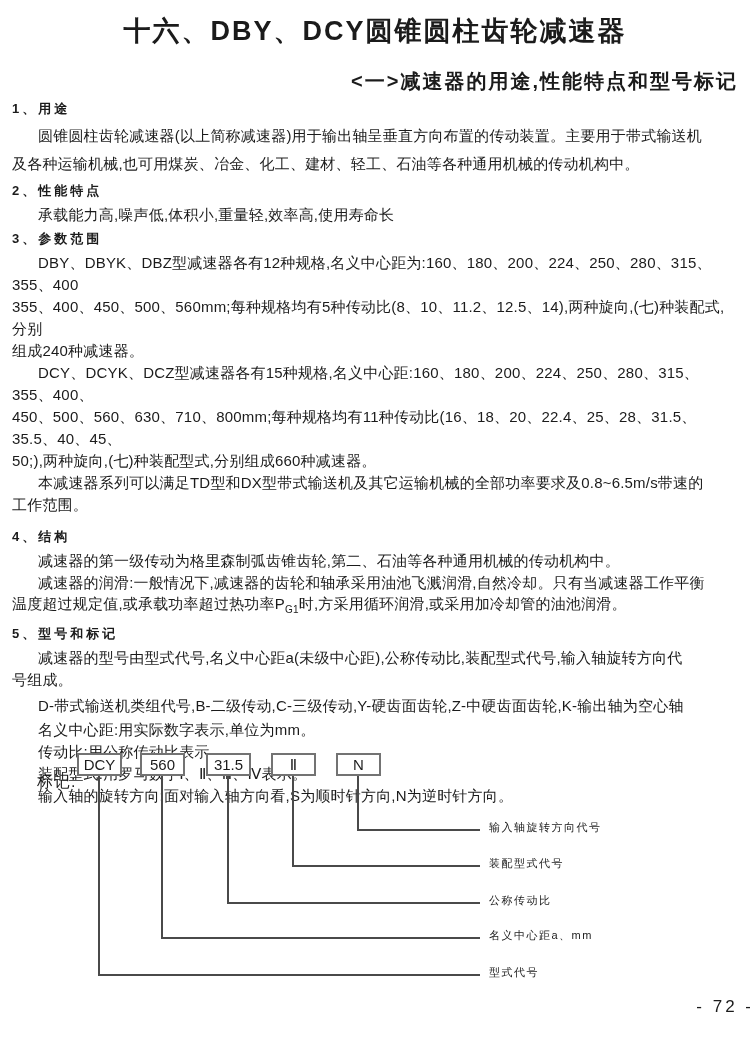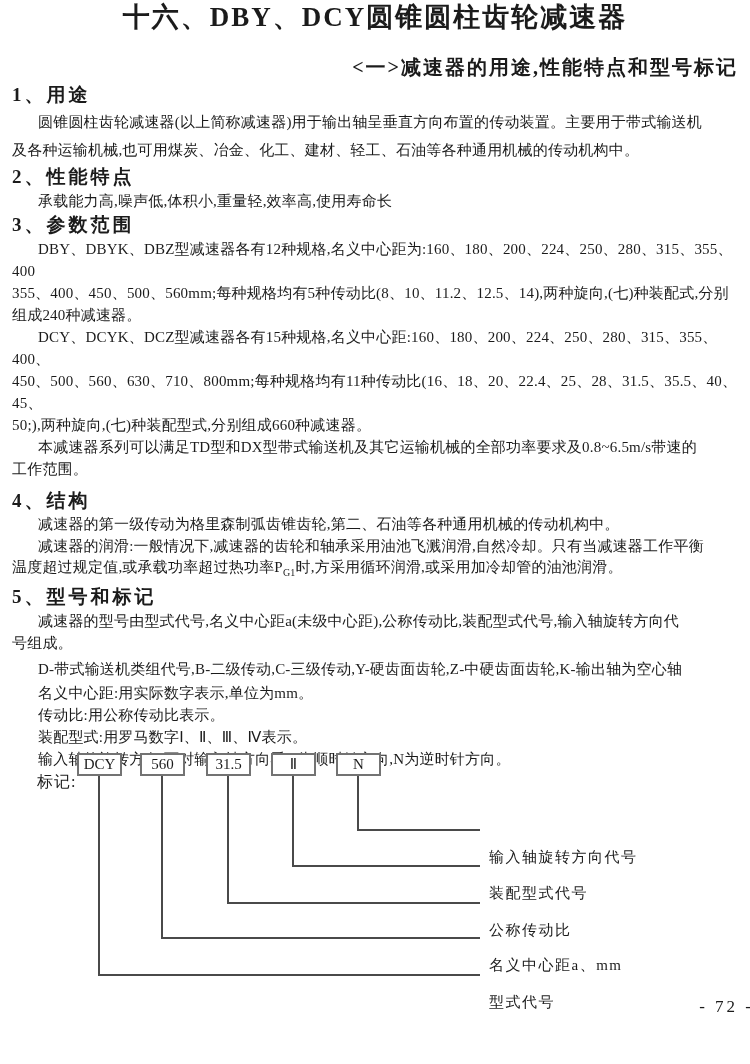--- a/index.html
+++ b/index.html
@@ -1,38 +1,39 @@
 <!DOCTYPE html>
 <html><head>
 <meta charset="utf-8">
 <style>
   html,body { margin:0; padding:0; background:#ffffff; }
   .page {
     position:relative;
     width:750px; height:1064px;
     background:#ffffff;
     color:#1b1b1b;
-    font-family:Liberation Serif, serif;
+    font-family:Liberation Sans, sans-serif;
     box-sizing:border-box;
+    padding-top:14px;
     overflow:hidden;
   }
   .title {
     text-align:center;
     font-size:27px; font-weight:700;
     letter-spacing:2px;
     line-height:34px;
   }
   .intro {
     font-size:20px; font-weight:600; letter-spacing:2px;
     line-height:26px; margin-top:20px; margin-bottom:2px;
     padding:0 12px;
     text-align:right;
   }
   .h {
-    font-size:19px; font-weight:600; letter-spacing:3px;
+    font-size:13px; font-weight:600; letter-spacing:3px;
     line-height:26px; padding:0 12px;
   }
   .h4gap { margin-top:8px; }
   .bl {
     font-size:15px; padding:0 12px; letter-spacing:0.2px;
   }
   .loose { line-height:28px; }
   .mid   { line-height:22px; }
   .tight { line-height:21.5px; }
   .ind   { text-indent:26px; }
@@ -44,21 +45,21 @@
   .diagram { position:absolute; left:0; top:753px; width:750px; height:240px; font-size:15px; }
   .mark-label { position:absolute; left:37px; top:19px; font-size:16px; letter-spacing:1px; }
   .dbox {
     position:absolute; top:0; width:45px; height:23px;
     border:2px solid #737373; box-sizing:border-box;
     text-align:center; line-height:19px; font-size:15px;
     background:#ffffff;
   }
   .vl { position:absolute; width:2px; background:#4a4a4a; }
   .hl { position:absolute; height:2px; background:#4a4a4a; }
-  .dlabel { position:absolute; left:489px; font-size:15px; letter-spacing:1.5px; white-space:nowrap;margin-top:28px; }
+  .dlabel { position:absolute; left:489px; font-size:11px; letter-spacing:1.5px; white-space:nowrap; }
   .page-num {
     position:absolute; top:997px; left:4px; width:750px;
     text-align:right; font-size:17px; letter-spacing:3px;
   }
 </style>
 </head>
 <body>
 
 <div class="page">
 

